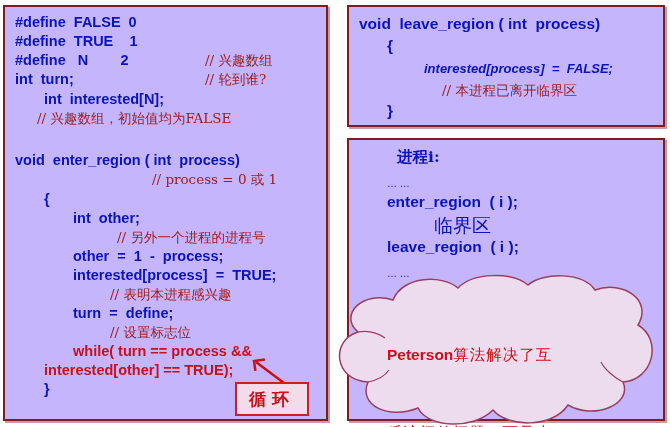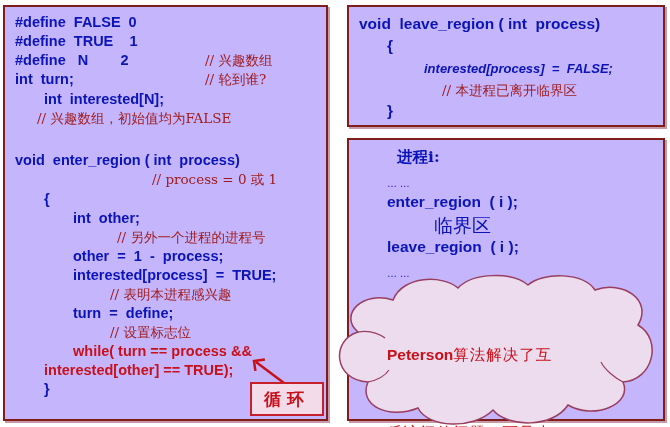--- a/index.html
+++ b/index.html
@@ -42,21 +42,21 @@
   <span class="line code" style="left:68px;top:297px;">turn  =  define;</span>
   <span class="line cmt" style="left:105px;top:316px;">// 设置标志位</span>
   <span class="line red" style="left:68px;top:335px;">while( turn == process &amp;&amp;</span>
   <span class="line red" style="left:39px;top:354px;">interested[other] == TRUE);</span>
   <span class="line code" style="left:39px;top:373px;">}</span>
 
   <svg style="position:absolute;left:245px;top:350px;" width="40" height="30" viewBox="0 0 40 30">
     <line x1="34" y1="26" x2="6" y2="5" stroke="#c8101a" stroke-width="2.5"></line>
     <polyline points="4,14 4,4 15,4" fill="none" stroke="#c8101a" stroke-width="2.5" transform="rotate(-8 4 4)"></polyline>
   </svg>
-  <div class="loop-label" style="left:245px;top:375px;width:74px;height:34px;">循环</div>
+  <div class="loop-label" style="left:230px;top:375px;width:74px;height:34px;">循环</div>
 </div>
 
 <div class="box" style="left:347px;top:5px;width:318px;height:122px;">
   <span class="line code" style="left:10px;top:8px;font-size:15.5px;">void  leave_region ( int  process)</span>
   <span class="line code" style="left:38px;top:30px;font-size:15.5px;">{</span>
   <span class="line code" style="left:75px;top:53px;font-size:13px;font-style:italic;">interested[process]  =  FALSE;</span>
   <span class="line cmt" style="left:93px;top:74px;">// 本进程已离开临界区</span>
   <span class="line code" style="left:38px;top:95px;font-size:15.5px;">}</span>
 </div>
 

